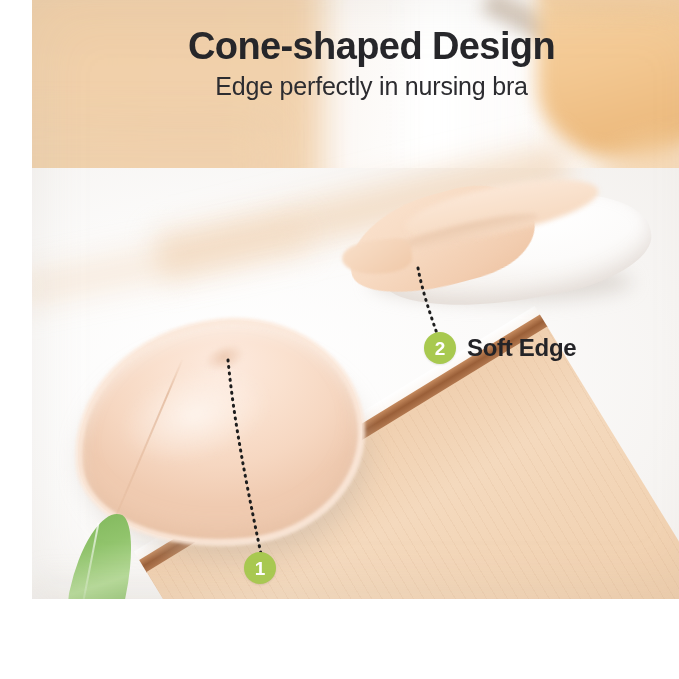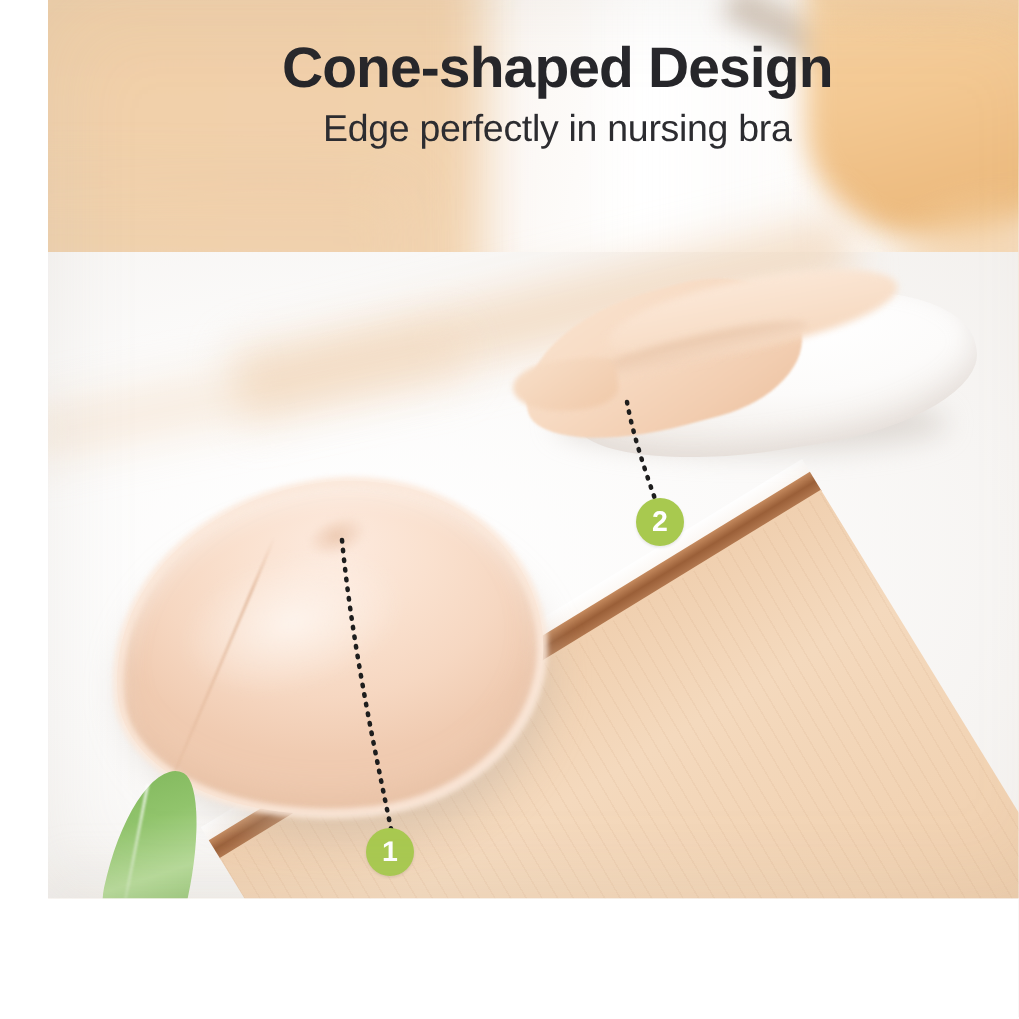--- a/index.html
+++ b/index.html
@@ -365,16 +365,17 @@
     <h1 class="title">Cone-shaped Design</h1>
     <p class="subtitle">Edge perfectly in nursing bra</p>
   </div>
 
   <div class="callout" id="callout-1">
     <div class="badge">1</div>
   </div>
 
   <div class="callout" id="callout-2">
     <div class="badge">2</div>
+    <div class="callout-label">Soft Edge</div>
   </div>
 
   <div class="vignette"></div>
 </div>
 
 </body></html>

